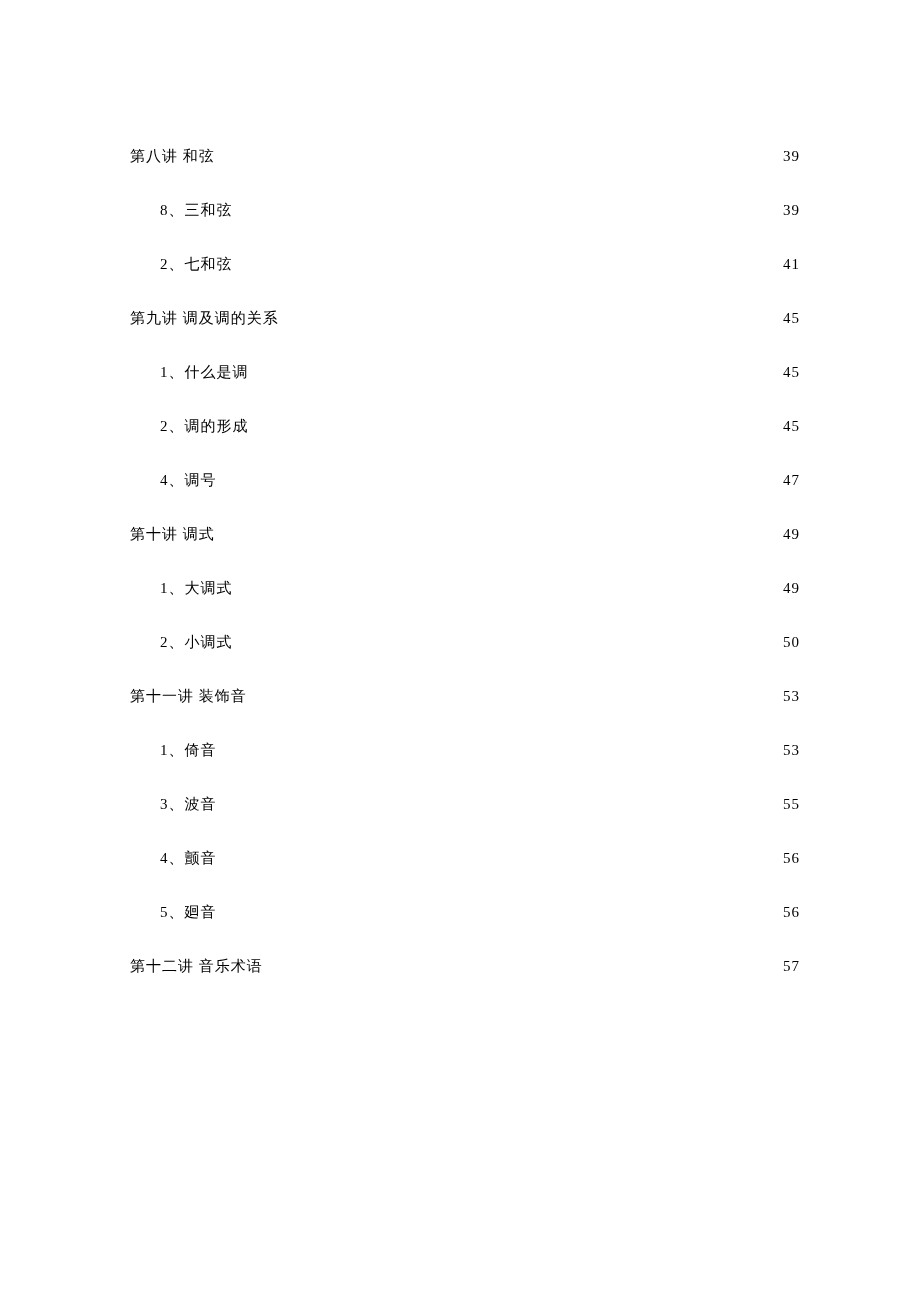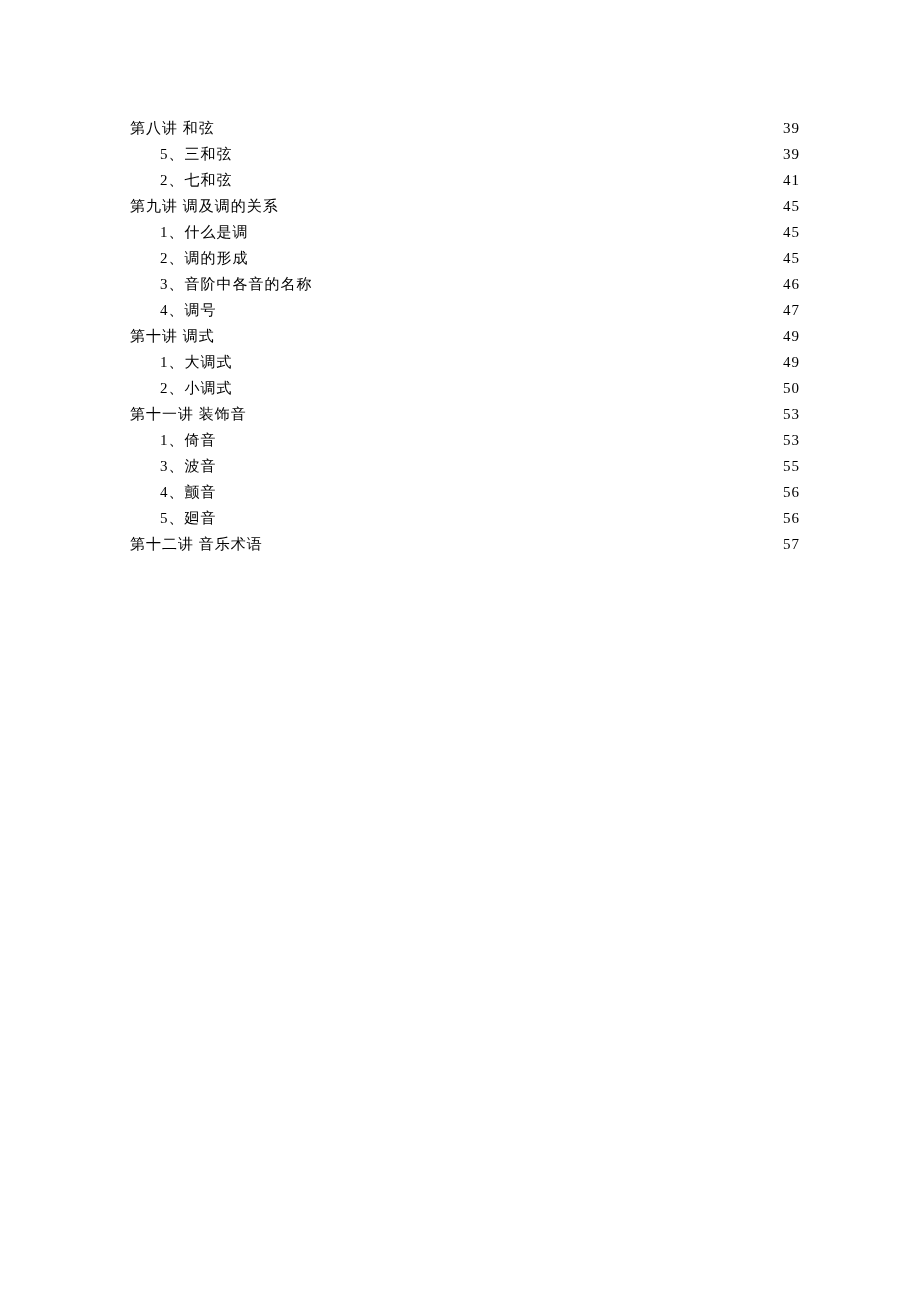--- a/index.html
+++ b/index.html
@@ -13,20 +13,21 @@
     letter-spacing: 1px;
   }
   .page {
     padding: 115px 120px 0 130px;
   }
   .toc-entry {
     display: flex;
     align-items: center;
     line-height: 26px;
     white-space: nowrap;
+    margin-top: 28px;
   }
   .toc-entry.level-1 {
     padding-left: 0;
   }
   .toc-entry.level-2 {
     padding-left: 30px;
   }
   .toc-label {
     flex: 0 0 auto;
   }
@@ -53,21 +54,21 @@
 <body>
 
 <div class="page">
   <div id="toc-container">
       <div class="toc-entry level-1">
         <span class="toc-label">第八讲 和弦</span>
         <span class="toc-leader"></span>
         <span class="toc-page">39</span>
       </div>
       <div class="toc-entry level-2">
-        <span class="toc-label">5、三和弦</span>
+        <span class="toc-label">8、三和弦</span>
         <span class="toc-leader"></span>
         <span class="toc-page">39</span>
       </div>
       <div class="toc-entry level-2">
         <span class="toc-label">2、七和弦</span>
         <span class="toc-leader"></span>
         <span class="toc-page">41</span>
       </div>
       <div class="toc-entry level-1">
         <span class="toc-label">第九讲 调及调的关系</span>
@@ -76,25 +77,20 @@
       </div>
       <div class="toc-entry level-2">
         <span class="toc-label">1、什么是调</span>
         <span class="toc-leader"></span>
         <span class="toc-page">45</span>
       </div>
       <div class="toc-entry level-2">
         <span class="toc-label">2、调的形成</span>
         <span class="toc-leader"></span>
         <span class="toc-page">45</span>
-      </div>
-      <div class="toc-entry level-2">
-        <span class="toc-label">3、音阶中各音的名称</span>
-        <span class="toc-leader"></span>
-        <span class="toc-page">46</span>
       </div>
       <div class="toc-entry level-2">
         <span class="toc-label">4、调号</span>
         <span class="toc-leader"></span>
         <span class="toc-page">47</span>
       </div>
       <div class="toc-entry level-1">
         <span class="toc-label">第十讲 调式</span>
         <span class="toc-leader"></span>
         <span class="toc-page">49</span>

